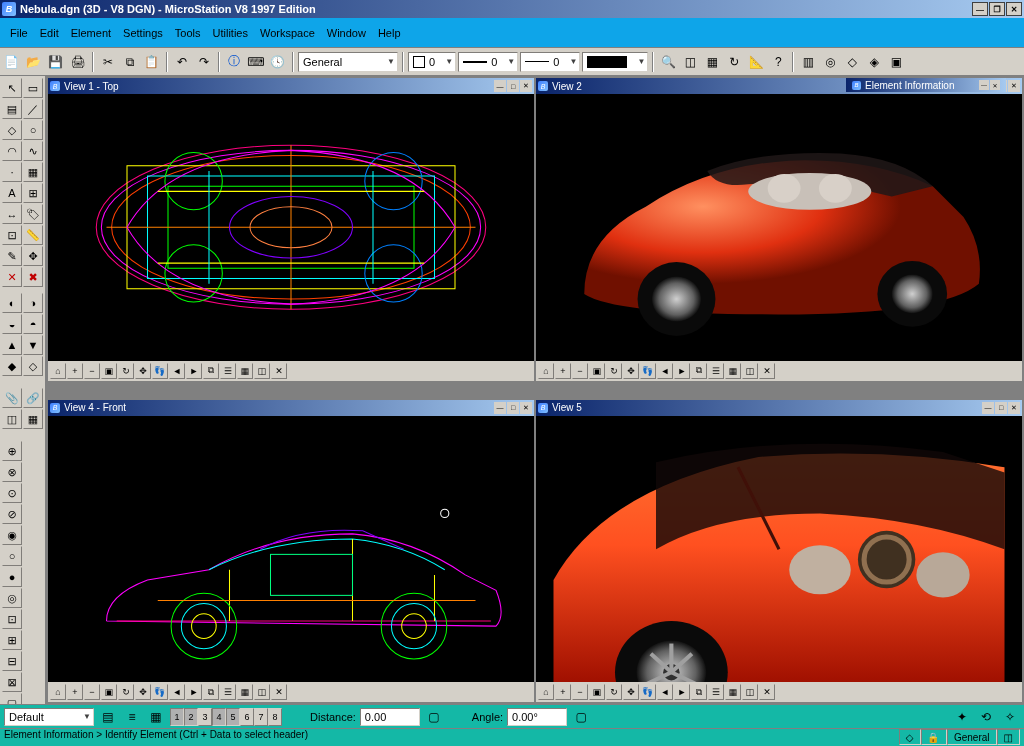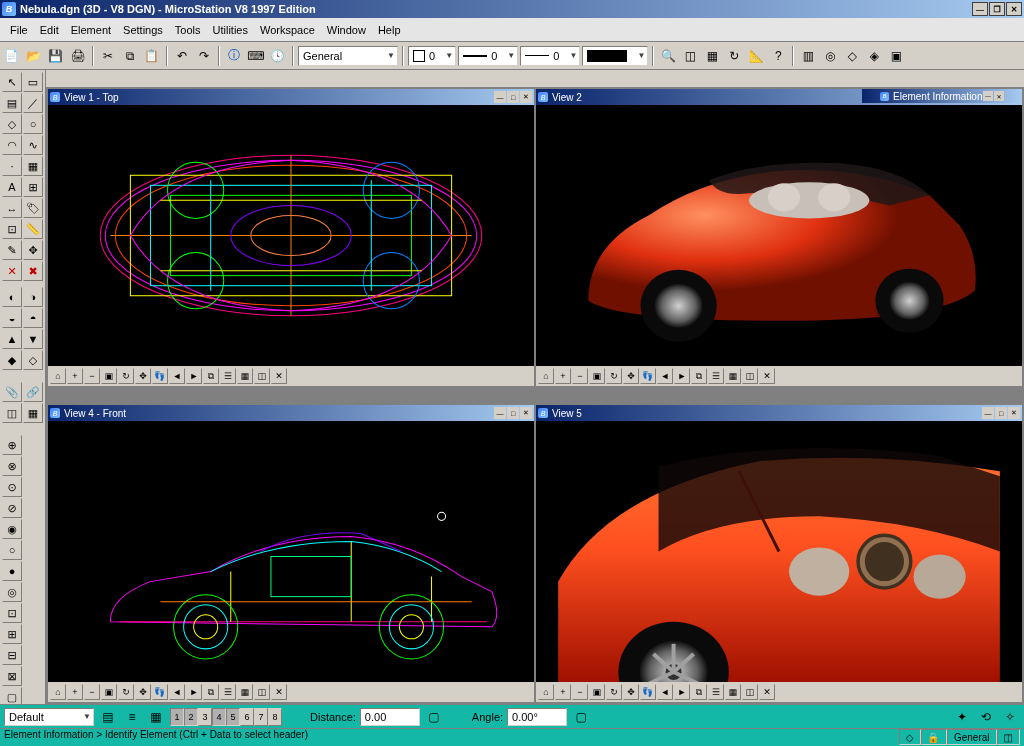--- a/index.html
+++ b/index.html
@@ -1,40 +1,40 @@
 <!DOCTYPE html>
 <html><head>
 <meta charset="utf-8">
 <style>
 * { box-sizing: border-box; margin: 0; padding: 0; }
 body { font-family: Tahoma, sans-serif; font-size: 11px; background: #d4d0c8; width: 1024px; height: 746px; overflow: hidden; display: flex; flex-direction: column; }
 .titlebar { background: linear-gradient(to right, #0a246a, #a6caf0); color: white; height: 18px; display: flex; align-items: center; padding: 0 2px; font-weight: bold; }
 .titlebar .winicons { margin-left: auto; display: flex; gap: 1px; }
 .winbtn { width: 16px; height: 14px; background: #d4d0c8; border: 1px solid #404040; display: flex; align-items: center; justify-content: center; font-size: 8px; cursor: pointer; color: black; }
-.menubar { height: 24px; display: flex; align-items: center; padding: 0 4px; background: #e5e5e5; border-bottom: 1px solid #808080; }
+.menubar { height: 30px; display: flex; align-items: center; padding: 0 4px; background: #0ea5e9; border-bottom: 1px solid #808080; }
 .menubar span { padding: 2px 6px; cursor: pointer; }
 .toolbar-row { height: 28px; display: flex; align-items: center; padding: 2px; background: #d4d0c8; border-bottom: 1px solid #808080; gap: 2px; }
 .tb-btn { width: 20px; height: 20px; border: 1px solid transparent; display: flex; align-items: center; justify-content: center; cursor: pointer; font-size: 12px; }
 .tb-sep { width: 2px; height: 20px; border-left: 1px solid #808080; border-right: 1px solid #fff; margin: 0 2px; }
 .tb-dropdown { height: 20px; border: 1px inset #d4d0c8; background: white; padding: 0 20px 0 4px; font-size: 11px; display: flex; align-items: center; cursor: pointer; position: relative; }
 .tb-dropdown::after { content: '▼'; position: absolute; right: 2px; font-size: 8px; color: #404040; }
 .main-area { flex: 1; display: flex; overflow: hidden; }
 .toolpalette { width: 46px; background: #d4d0c8; border-right: 1px solid #808080; padding: 2px; }
 .toolgrid { display: grid; grid-template-columns: repeat(2, 20px); gap: 1px; margin-bottom: 6px; }
 .tool { width: 20px; height: 20px; border: 1px outset #d4d0c8; display: flex; align-items: center; justify-content: center; cursor: pointer; font-size: 11px; background: #d4d0c8; }
-.viewports { flex: 1; display: grid; grid-template-rows: 1fr 1fr; gap: 19px; padding: 2px; background: #808080; overflow: hidden; margin-top: 17px; }
+.viewports { flex: 1; display: grid; grid-template-rows: 1fr 1fr; gap: 19px; padding: 2px; background: #808080; overflow: hidden; }
 .vp-row { display: grid; grid-template-columns: 1fr 1fr; gap: 2px; overflow: hidden; }
 .viewport { display: flex; flex-direction: column; background: #d4d0c8; overflow: hidden; }
 .vp-title { height: 16px; background: linear-gradient(to right, #0a246a, #a6caf0); color: white; display: flex; align-items: center; padding: 0 2px; font-size: 10px; }
 .vp-title .vp-icons { margin-left: auto; display: flex; gap: 1px; }
 .vp-title .vp-icons span { width: 12px; height: 12px; background: #d4d0c8; color: black; display: flex; align-items: center; justify-content: center; font-size: 7px; cursor: pointer; }
 .vp-canvas { flex: 1; background: black; display: flex; align-items: center; justify-content: center; overflow: hidden; position: relative; }
 .vp-toolbar { height: 20px; background: #d4d0c8; display: flex; align-items: center; padding: 0 2px; gap: 1px; }
 .vp-tbtn { width: 16px; height: 16px; border: 1px outset #d4d0c8; display: flex; align-items: center; justify-content: center; cursor: pointer; font-size: 9px; }
-.element-info { position: absolute; top: 0; right: 0; width: 160px; height: 14px; background: linear-gradient(to right, #0a246a, #a6caf0); color: white; font-size: 10px; padding: 0 18px; display: flex; align-items: center; z-index: 10; }
+.element-info { position: absolute; top: 0; right: 16px; width: 160px; height: 14px; background: linear-gradient(to right, #0a246a, #a6caf0); color: white; font-size: 10px; padding: 0 6px; display: flex; align-items: center; z-index: 10; }
 .element-info .vp-icons { margin-left: auto; display: flex; gap: 1px; }
 .element-info .vp-icons span { width: 10px; height: 10px; background: #d4d0c8; color: black; display: flex; align-items: center; justify-content: center; font-size: 6px; cursor: pointer; }
 .bottom-bars { background: #14b8a6; }
 .status-row { height: 24px; display: flex; align-items: center; padding: 2px 4px; border-top: 1px solid #808080; gap: 4px; }
 .field { border: 1px inset #d4d0c8; background: white; height: 18px; padding: 0 4px; display: flex; align-items: center; }
 .num-btns { display: flex; gap: 0; }
 .num-btn { width: 14px; height: 18px; border: 1px outset #d4d0c8; display: flex; align-items: center; justify-content: center; cursor: pointer; font-size: 9px; background: #d4d0c8; }
 .num-btn.active { border-style: inset; background: #b0b0b0; }
 .statusbar { height: 18px; border-top: 1px solid #808080; display: flex; align-items: flex-start; padding: 0 4px; font-size: 10px; }
 .status-cell { border: 1px inset #d4d0c8; padding: 0 6px; height: 16px; display: flex; align-items: center; }

